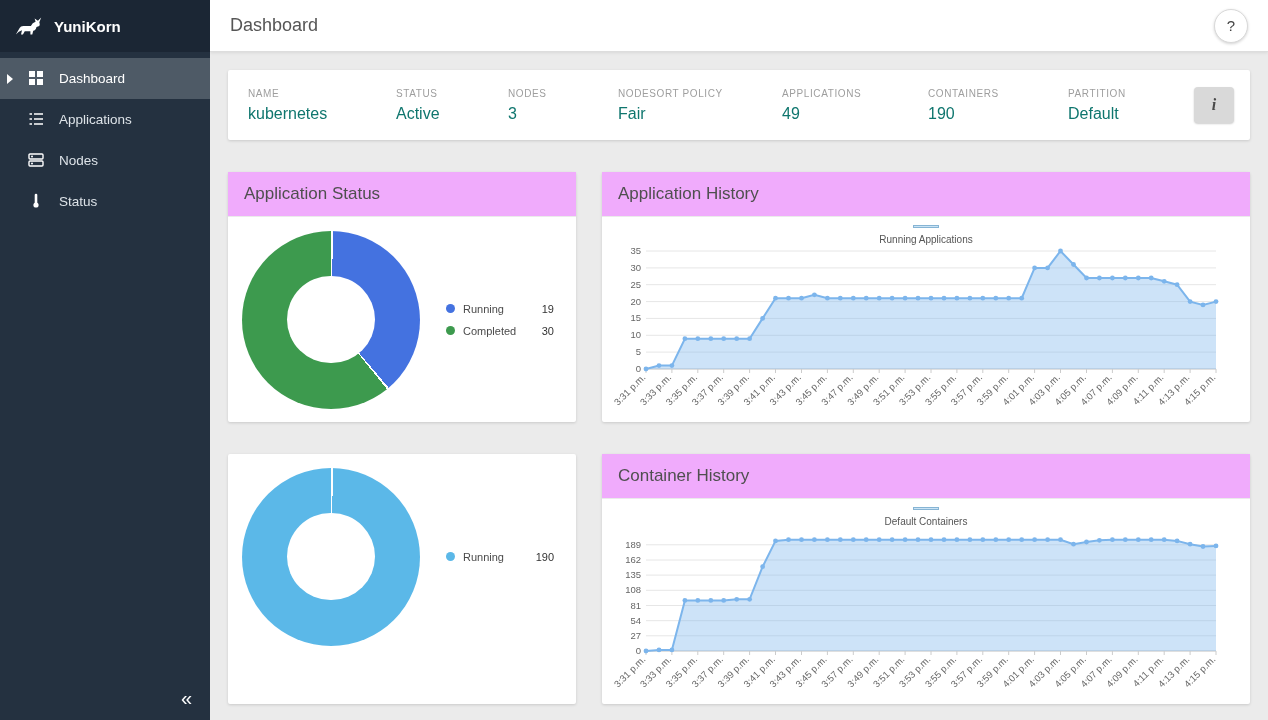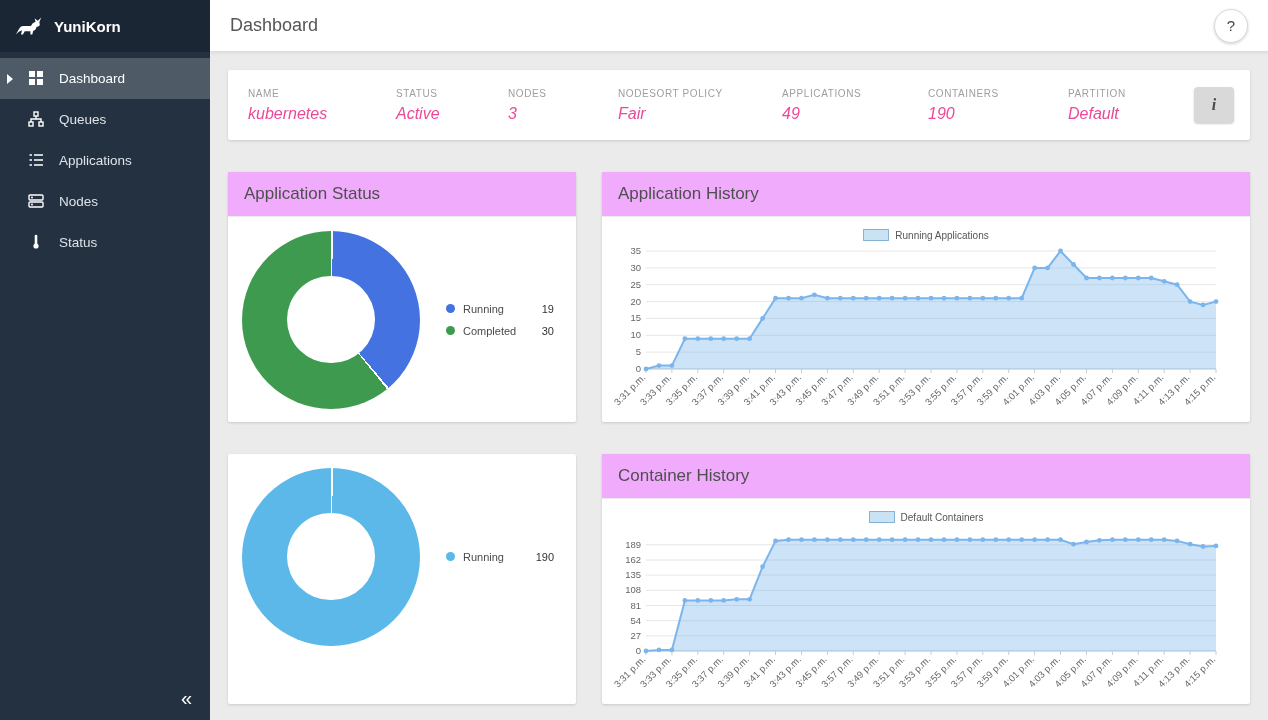--- a/index.html
+++ b/index.html
@@ -35,21 +35,21 @@
     justify-content:center; cursor:pointer; }
 
   .content { padding:18px; height:668px; overflow:hidden; }
 
   .card { background:#fff; border-radius:2px; box-shadow:0 1px 3px rgba(0,0,0,.14); }
 
   
   .info-card { height:70px; display:flex; align-items:center; padding:0 16px 0 20px; }
   .info-field { display:flex; flex-direction:column; justify-content:flex-start; }
   .info-label { font-size:10px; letter-spacing:.6px; color:#9e9e9e; text-transform:uppercase; }
-  .info-value { font-size:16px; color:#ec4899; margin-top:6px;font-style:italic; }
+  .info-value { font-size:16px; color:#0f766e; margin-top:6px; }
   .f0{width:148px}.f1{width:112px}.f2{width:110px}.f3{width:164px}
   .f4{width:146px}.f5{width:140px}.f6{width:auto}
   .info-btn { margin-left:auto; width:40px; height:36px; border:none; border-radius:4px;
     background:#d9d9d9; color:#4a4a4a; font-family:"Liberation Serif", serif;
     font-style:italic; font-weight:bold; font-size:16px; cursor:pointer;
     box-shadow:0 1px 2px rgba(0,0,0,.2); }
 
   
   .grid { margin-top:32px; display:grid; grid-template-columns:348px 1fr;
     grid-template-rows:250px 250px; column-gap:26px; row-gap:32px; }
@@ -63,21 +63,21 @@
   .donut-hole { position:absolute; inset:25.5%; background:#fff; border-radius:50%; }
   .donut-legend { flex:1; display:flex; flex-direction:column; gap:10px;
     justify-content:center; padding-right:8px; }
   .dlg-item { display:flex; align-items:center; font-size:11px; color:#4a4a4a; cursor:pointer; }
   .dlg-item .dot { width:9px; height:9px; border-radius:50%; margin-right:8px; flex:0 0 auto; }
   .dlg-item .dlg-val { margin-left:auto; color:#333; }
 
   
   .hist-body { padding:6px 8px 0 8px; }
   .chart-legend { display:flex; justify-content:center; align-items:center;
-    gap:6px; height:20px; margin-top:2px; cursor:pointer; }
+    gap:6px; height:20px; margin-top:2px; cursor:pointer;flex-direction:column; }
   .lg-box { width:26px; height:12px; background:#c9e3f5; border:1px solid #86b4d4; }
   .lg-label { font-size:10px; color:#555; }
   svg text.tk { font-size:9.5px; fill:#666; font-family:"Liberation Sans", sans-serif; }
 </style>
 </head>
 <body>
 
 <div class="sidebar">
   <div class="brand">
     <span class="nav-icon" style="width:30px;height:24px">
@@ -91,31 +91,20 @@
     <div class="nav-item active">
       <span class="nav-icon">
         <svg viewBox="0 0 16 16" width="16" height="16">
           <rect x="1" y="1" width="6" height="6" fill="#fff"></rect>
             <rect x="9" y="1" width="6" height="6" fill="#fff"></rect>
           <rect x="1" y="9" width="6" height="6" fill="#fff"></rect>
             <rect x="9" y="9" width="6" height="6" fill="#fff"></rect>
         </svg>
       </span>
       <span>Dashboard</span>
-    </div>
-    <div class="nav-item">
-      <span class="nav-icon">
-        <svg viewBox="0 0 16 16" width="16" height="16" stroke="#fff" fill="none" stroke-width="1.4">
-          <rect x="6" y="1" width="4" height="4"></rect>
-            <rect x="1" y="11" width="4" height="4"></rect>
-            <rect x="11" y="11" width="4" height="4"></rect>
-          <path d="M8 5 V8 M3 11 V8 H13 V11"></path>
-        </svg>
-      </span>
-      <span>Queues</span>
     </div>
     <div class="nav-item">
       <span class="nav-icon">
         <svg viewBox="0 0 16 16" width="16" height="16" stroke="#fff" stroke-width="1.6">
           <path d="M1.5 3 H4 M6 3 H15 M1.5 8 H4 M6 8 H15 M1.5 13 H4 M6 13 H15"></path>
         </svg>
       </span>
       <span>Applications</span>
     </div>
     <div class="nav-item">

